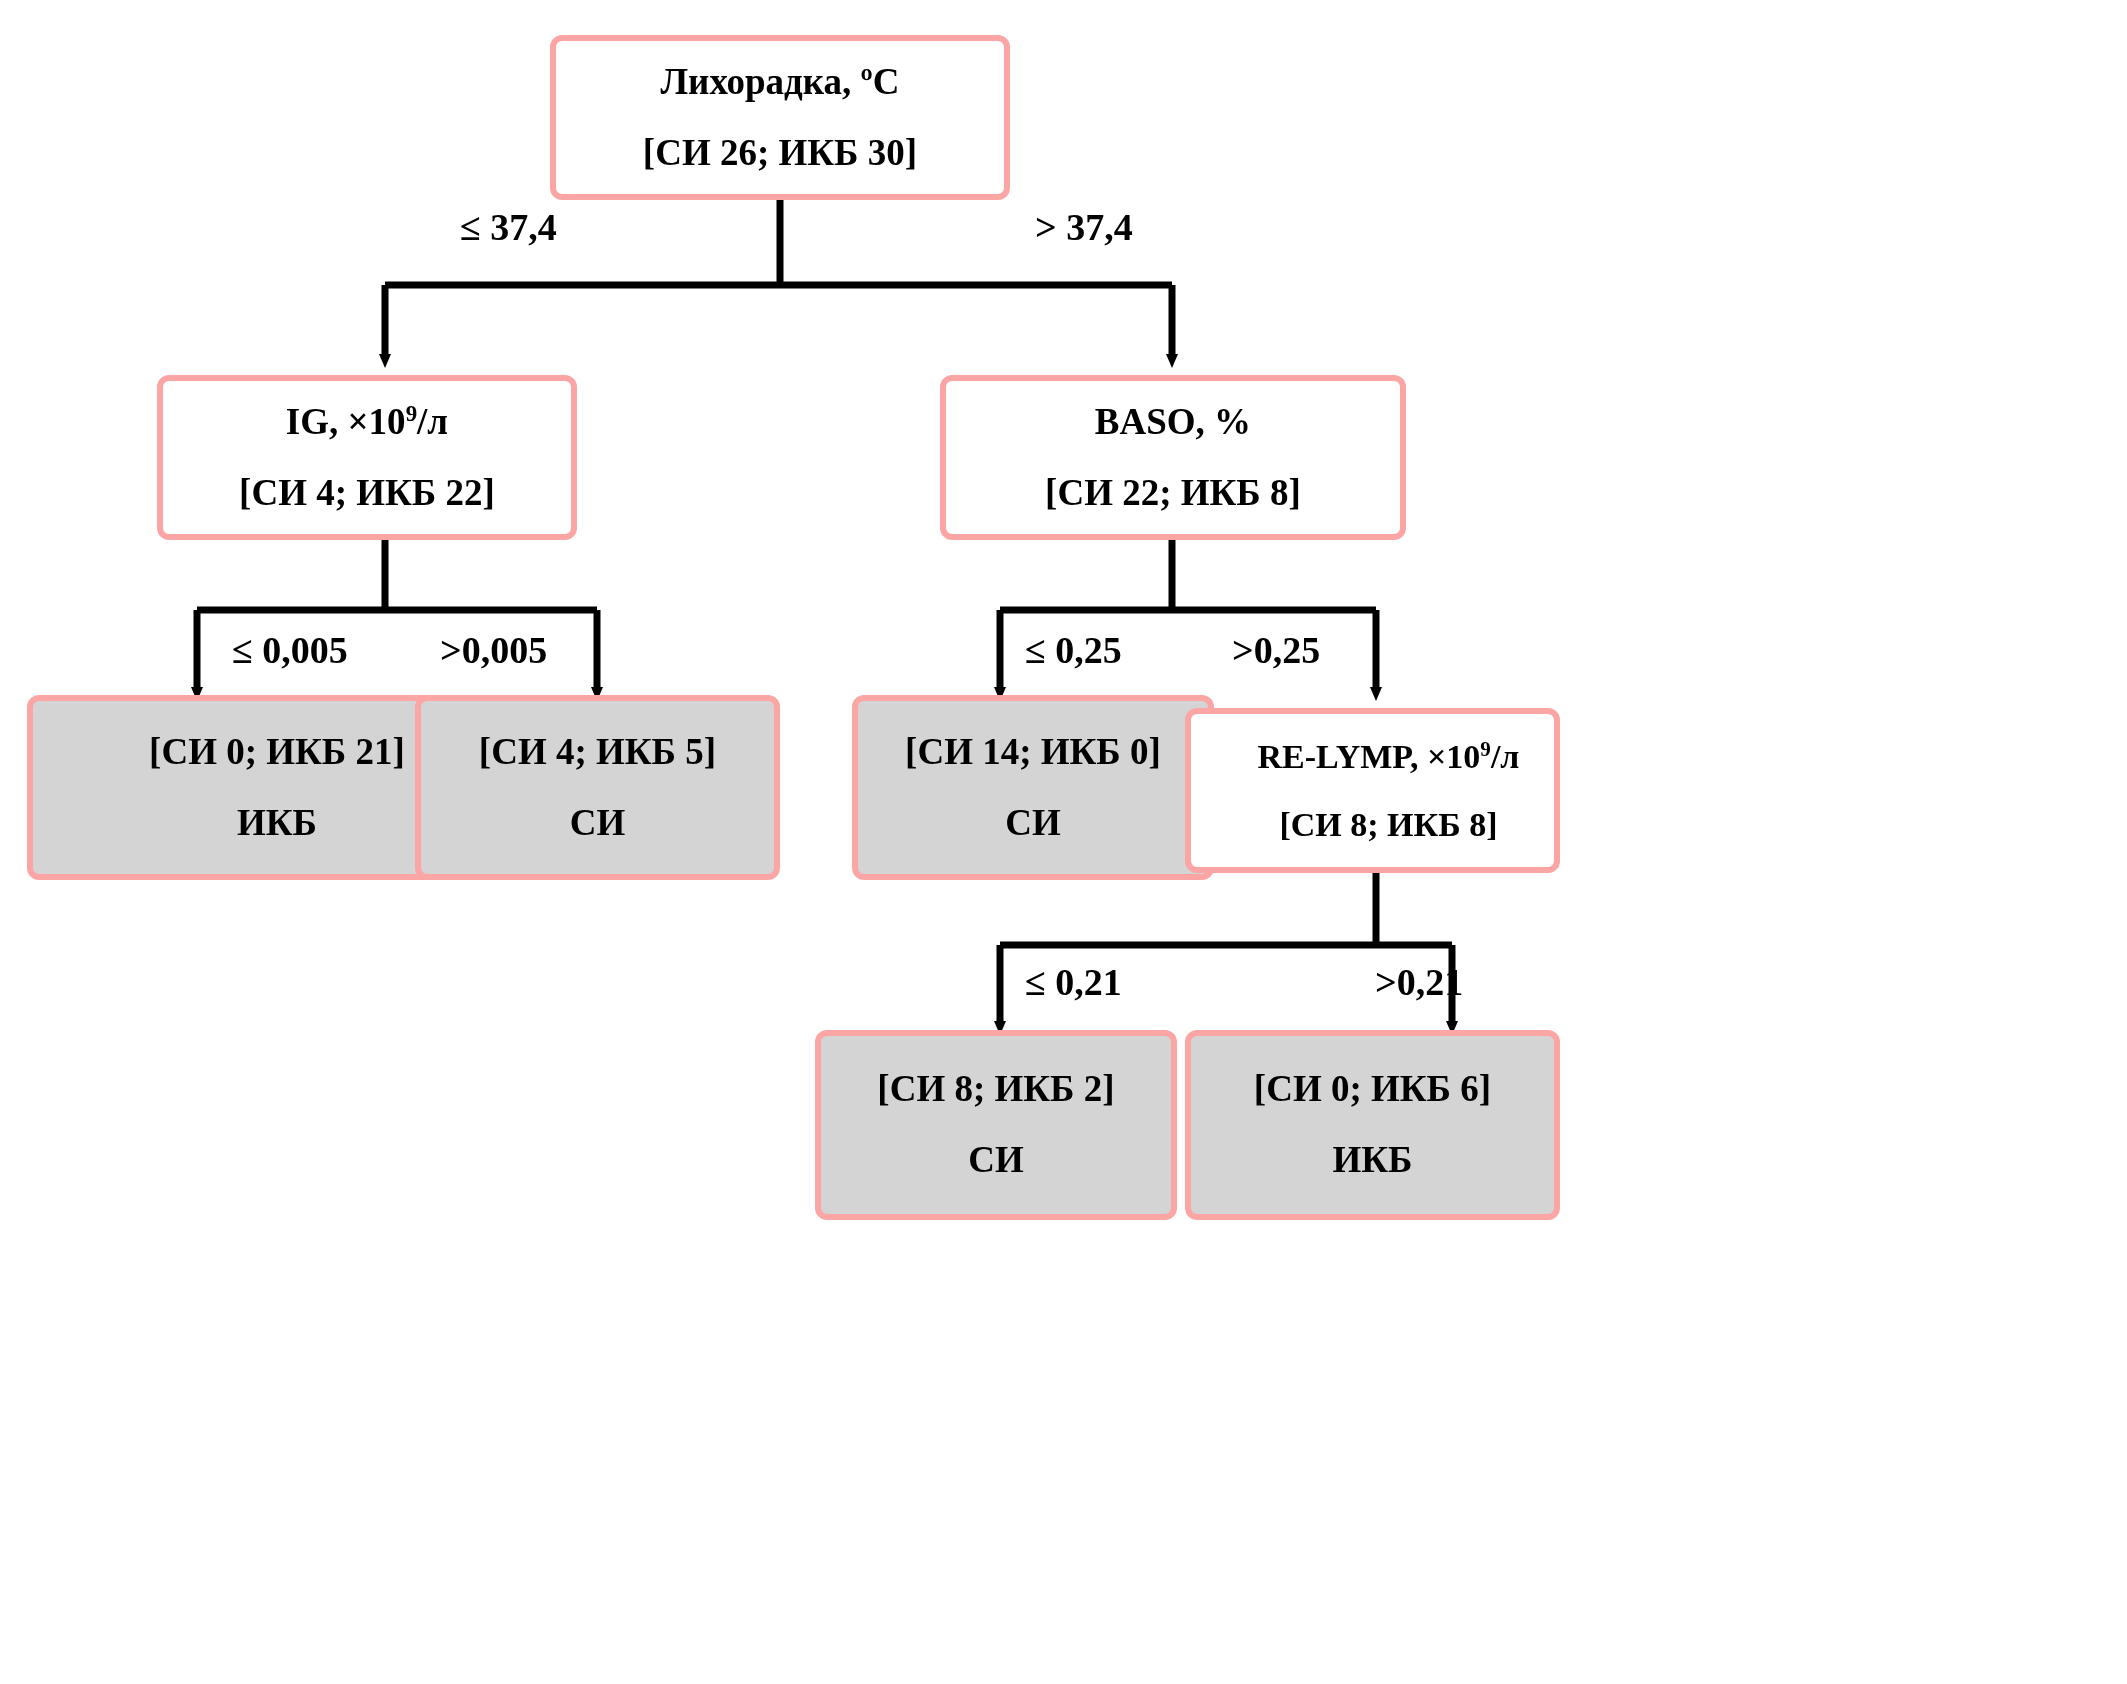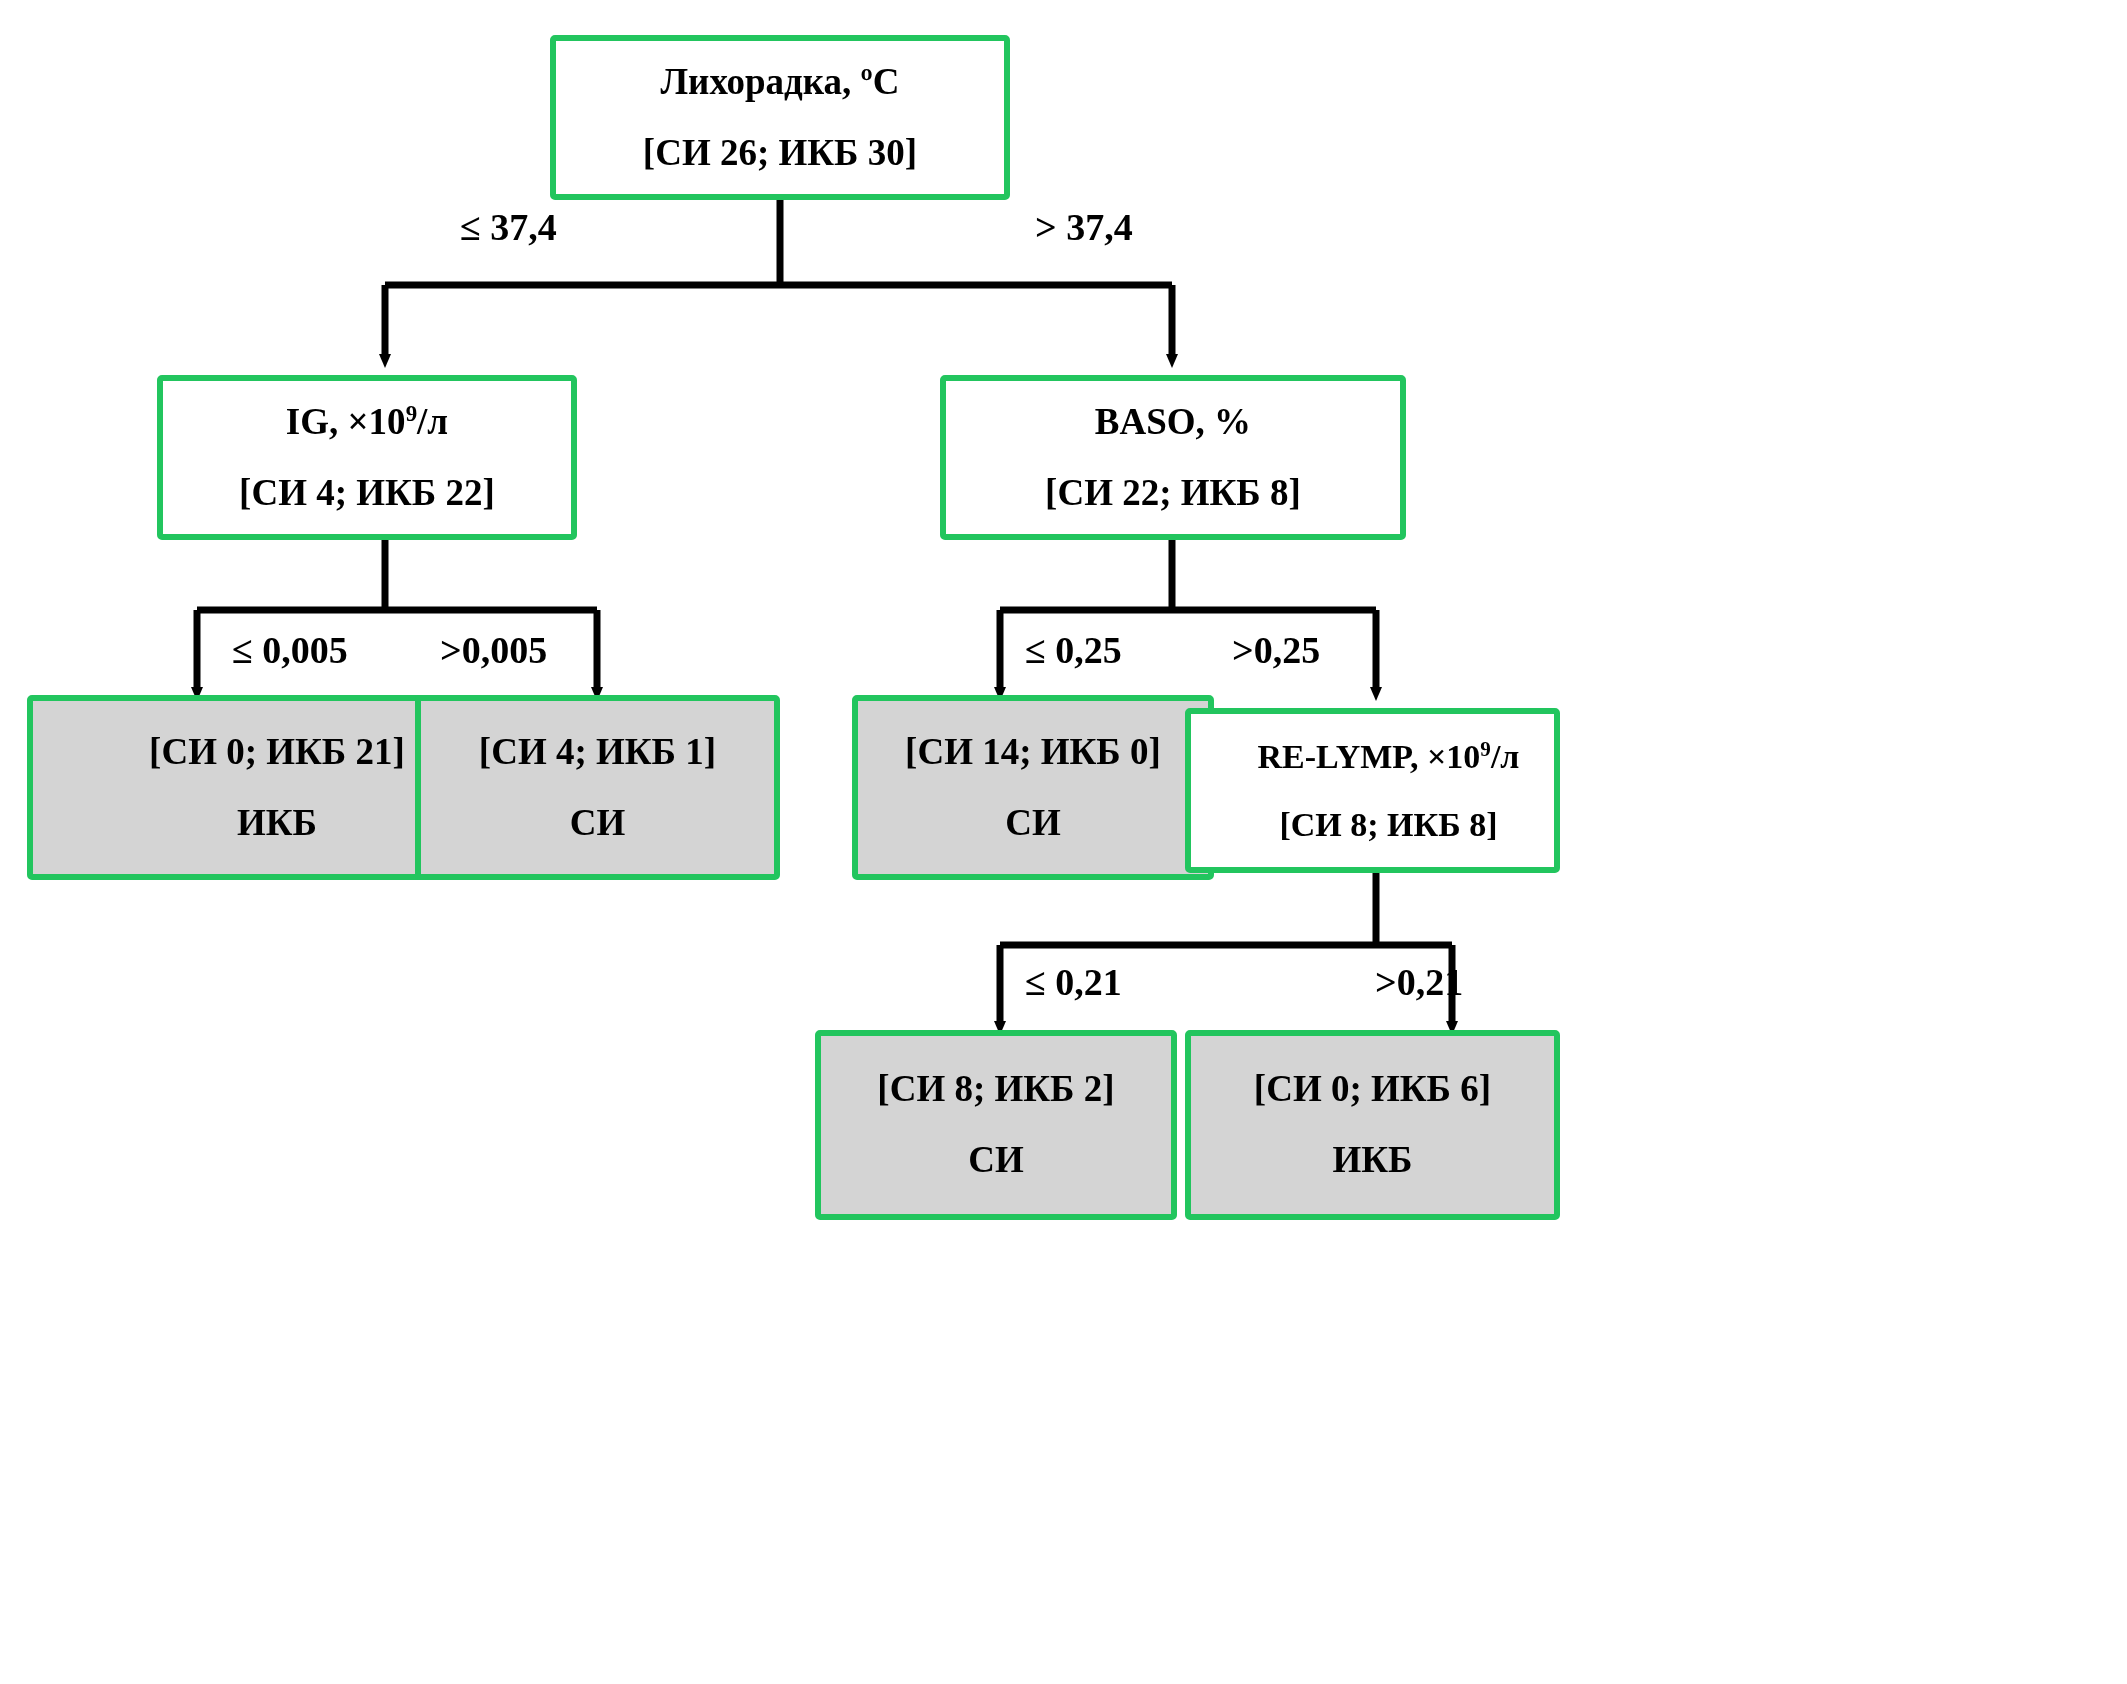--- a/index.html
+++ b/index.html
@@ -1,19 +1,19 @@
 <!DOCTYPE html>
 <html><head>
 <meta charset="utf-8">
 <style>
   html,body{margin:0;padding:0;background:#fff;}
   body{width:2127px;height:1684px;font-family:"Liberation Serif",serif;}
   #canvas{position:relative;width:2127px;height:1684px;overflow:hidden;background:#fff;}
   svg.edges{position:absolute;left:0;top:0;width:2127px;height:1684px;}
-  .node{position:absolute;box-sizing:border-box;border:6px solid #22c55e;border-radius:5px;
+  .node{position:absolute;box-sizing:border-box;border:6px solid #fca5a5;border-radius:12px;
         display:flex;flex-direction:column;align-items:center;justify-content:center;
         background:#fff;text-align:center;}
   .node.leaf{background:#d4d4d4;}
   .node .ln{font-weight:bold;color:#000;font-size:37px;line-height:1.1;white-space:nowrap;}
   .node .ln.l1{margin-bottom:30px;}
   .edge-label{position:absolute;font-weight:bold;font-size:38px;color:#000;white-space:nowrap;}
   sup{font-size:0.62em;vertical-align:super;line-height:0;}
 </style>
 </head>
 <body>
@@ -71,21 +71,21 @@
   <div class="edge-label" style="left:440px;top:628px;">&gt;0,005</div>
   <div class="edge-label" style="left:1025px;top:628px;">≤ 0,25</div>
   <div class="edge-label" style="left:1232px;top:628px;">&gt;0,25</div>
 
   <div class="node leaf" style="left:27px;top:695px;width:500px;height:185px;">
     <span class="ln l1">[СИ 0; ИКБ 21]</span>
     <span class="ln">ИКБ</span>
   </div>
 
   <div class="node leaf" style="left:415px;top:695px;width:365px;height:185px;">
-    <span class="ln l1">[СИ 4; ИКБ 1]</span>
+    <span class="ln l1">[СИ 4; ИКБ 5]</span>
     <span class="ln">СИ</span>
   </div>
 
   <div class="node leaf" style="left:815px;top:695px;width:362px;height:185px;margin-left:37px;">
     <span class="ln l1">[СИ 14; ИКБ 0]</span>
     <span class="ln">СИ</span>
   </div>
 
   <div class="node" style="left:1185px;top:708px;width:375px;height:165px;padding-left:32px;">
     <span class="ln l1" style="font-size:34px;"><span>RE-LYMP, ×10</span><sup>9</sup><span>/л</span></span>

